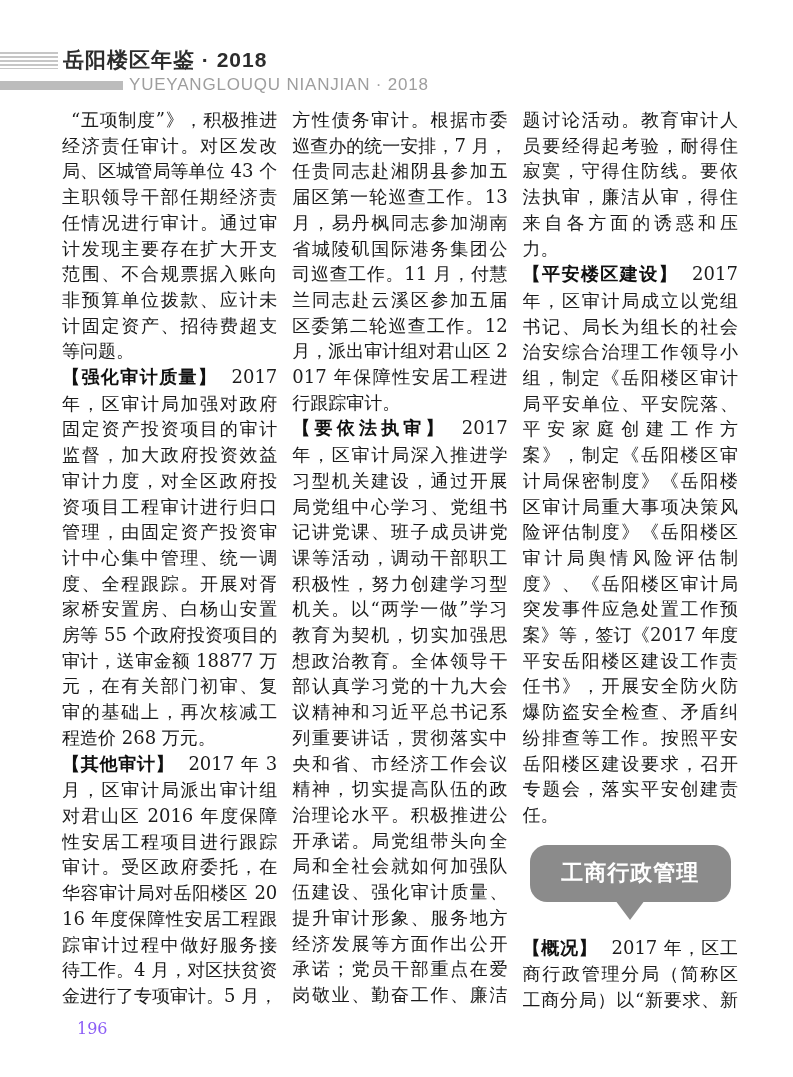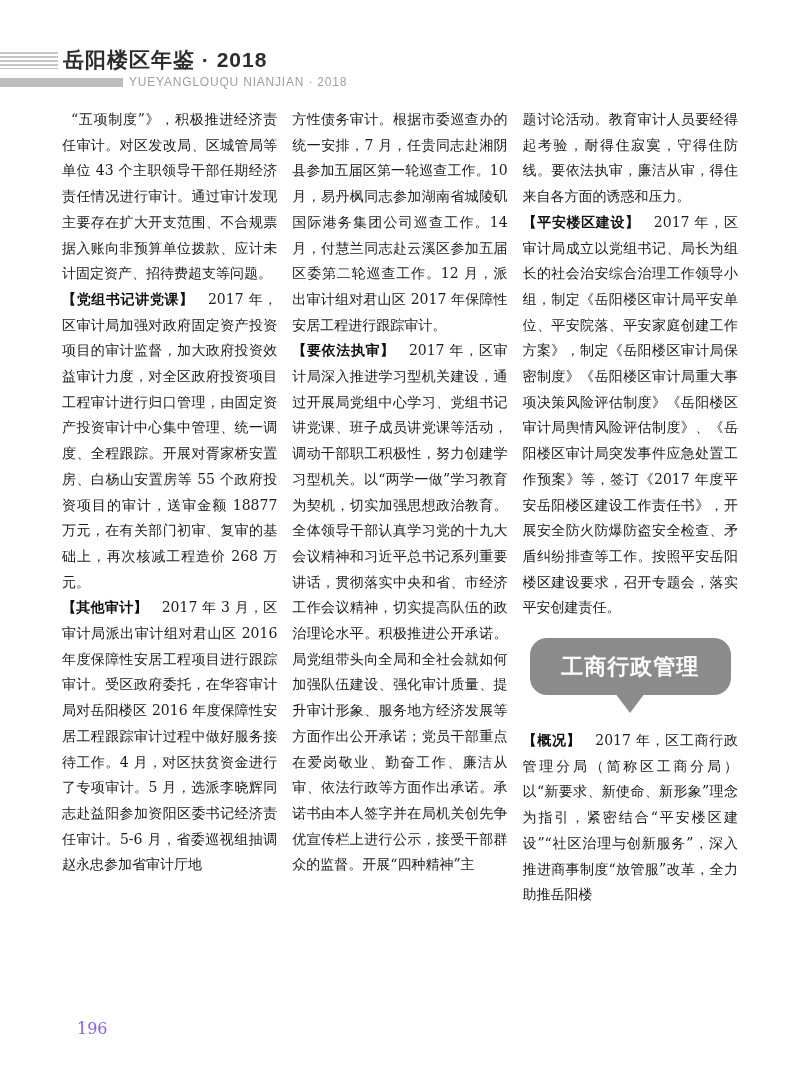--- a/index.html
+++ b/index.html
@@ -25,33 +25,33 @@
     margin: 0 0 0 5px;
     font-family: "Liberation Sans", "DejaVu Sans", sans-serif;
     font-size: 21px; font-weight: 600; color: #2d2d2d;
     letter-spacing: 1px; white-space: nowrap;
   }
   .header-row2 { display: flex; align-items: center; margin-top: 1px; }
   .graybar { width: 123px; height: 9px; background: #bcbcbc; }
   .title-en {
     margin-left: 6px;
     font-family: "Liberation Sans", "DejaVu Sans", sans-serif;
-    font-size: 12px; color: #9e9e9e; letter-spacing: 0.8px; white-space: nowrap;
+    font-size: 17px; color: #9e9e9e; letter-spacing: 0.8px; white-space: nowrap;
   }
 
   
   .columns {
     position: absolute; left: 62px; top: 107px;
     width: 676px; height: 903px;
     display: flex; gap: 15px;
   }
   .col { width: 215.3px; height: 903px; overflow: hidden; }
   .col p {
     margin: 0;
-    font-size: 14px; line-height: 25.7px;
+    font-size: 18px; line-height: 25.7px;
     text-align: justify; text-justify: inter-ideograph;
     word-break: break-all;
   }
   .col p.first-indent { text-indent: 9px; }
   .entry { margin-top: 26px; }
   .entry-head {
     font-family: "Liberation Sans", "DejaVu Sans", sans-serif;
     font-weight: 700; color: #111;
     margin-right: 14px;
   }
@@ -93,26 +93,26 @@
     <div class="header-row2">
       <div class="graybar"></div>
       <span class="title-en">YUEYANGLOUQU NIANJIAN · 2018</span>
     </div>
   </div>
 
   <div class="columns">
 
     <section class="col">
       <p class="first-indent">“五项制度”》，积极推进经济责任审计。对区发改局、区城管局等单位 43 个主职领导干部任期经济责任情况进行审计。通过审计发现主要存在扩大开支范围、不合规票据入账向非预算单位拨款、应计未计固定资产、招待费超支等问题。</p>
-      <p class="entry"><b class="entry-head">【党组书记讲党课】</b><span>2017 年，区审计局加强对政府固定资产投资项目的审计监督，加大政府投资效益审计力度，对全区政府投资项目工程审计进行归口管理，由固定资产投资审计中心集中管理、统一调度、全程跟踪。开展对胥家桥安置房、白杨山安置房等 55 个政府投资项目的审计，送审金额 18877 万元，在有关部门初审、复审的基础上，再次核减工程造价 268 万元。</span></p>
+      <p class="entry"><b class="entry-head">【强化审计质量】</b><span>2017 年，区审计局加强对政府固定资产投资项目的审计监督，加大政府投资效益审计力度，对全区政府投资项目工程审计进行归口管理，由固定资产投资审计中心集中管理、统一调度、全程跟踪。开展对胥家桥安置房、白杨山安置房等 55 个政府投资项目的审计，送审金额 18877 万元，在有关部门初审、复审的基础上，再次核减工程造价 268 万元。</span></p>
       <p class="entry"><b class="entry-head">【其他审计】</b><span>2017 年 3 月，区审计局派出审计组对君山区 2016 年度保障性安居工程项目进行跟踪审计。受区政府委托，在华容审计局对岳阳楼区 2016 年度保障性安居工程跟踪审计过程中做好服务接待工作。4 月，对区扶贫资金进行了专项审计。5 月，选派李晓辉同志赴益阳参加资阳区委书记经济责任审计。5-6 月，省委巡视组抽调赵永忠参加省审计厅地</span></p>
     </section>
 
     <section class="col">
-      <p>方性债务审计。根据市委巡查办的统一安排，7 月，任贵同志赴湘阴县参加五届区第一轮巡查工作。10 月，易丹枫同志参加湖南省城陵矶国际港务集团公司巡查工作。14 月，付慧兰同志赴云溪区参加五届区委第二轮巡查工作。12 月，派出审计组对君山区 2017 年保障性安居工程进行跟踪审计。</p>
+      <p>方性债务审计。根据市委巡查办的统一安排，7 月，任贵同志赴湘阴县参加五届区第一轮巡查工作。13 月，易丹枫同志参加湖南省城陵矶国际港务集团公司巡查工作。11 月，付慧兰同志赴云溪区参加五届区委第二轮巡查工作。12 月，派出审计组对君山区 2017 年保障性安居工程进行跟踪审计。</p>
       <p class="entry"><b class="entry-head">【要依法执审】</b><span>2017 年，区审计局深入推进学习型机关建设，通过开展局党组中心学习、党组书记讲党课、班子成员讲党课等活动，调动干部职工积极性，努力创建学习型机关。以“两学一做”学习教育为契机，切实加强思想政治教育。全体领导干部认真学习党的十九大会议精神和习近平总书记系列重要讲话，贯彻落实中央和省、市经济工作会议精神，切实提高队伍的政治理论水平。积极推进公开承诺。局党组带头向全局和全社会就如何加强队伍建设、强化审计质量、提升审计形象、服务地方经济发展等方面作出公开承诺；党员干部重点在爱岗敬业、勤奋工作、廉洁从审、依法行政等方面作出承诺。承诺书由本人签字并在局机关创先争优宣传栏上进行公示，接受干部群众的监督。开展“四种精神”主</span></p>
     </section>
 
     <section class="col">
       <p>题讨论活动。教育审计人员要经得起考验，耐得住寂寞，守得住防线。要依法执审，廉洁从审，得住来自各方面的诱惑和压力。</p>
       <p class="entry"><b class="entry-head">【平安楼区建设】</b><span>2017 年，区审计局成立以党组书记、局长为组长的社会治安综合治理工作领导小组，制定《岳阳楼区审计局平安单位、平安院落、平安家庭创建工作方案》，制定《岳阳楼区审计局保密制度》《岳阳楼区审计局重大事项决策风险评估制度》《岳阳楼区审计局舆情风险评估制度》、《岳阳楼区审计局突发事件应急处置工作预案》等，签订《2017 年度平安岳阳楼区建设工作责任书》，开展安全防火防爆防盗安全检查、矛盾纠纷排查等工作。按照平安岳阳楼区建设要求，召开专题会，落实平安创建责任。</span></p>
 
       <div class="banner-wrap">
         <div class="banner-box">工商行政管理</div>
         <div class="banner-tail"></div>

